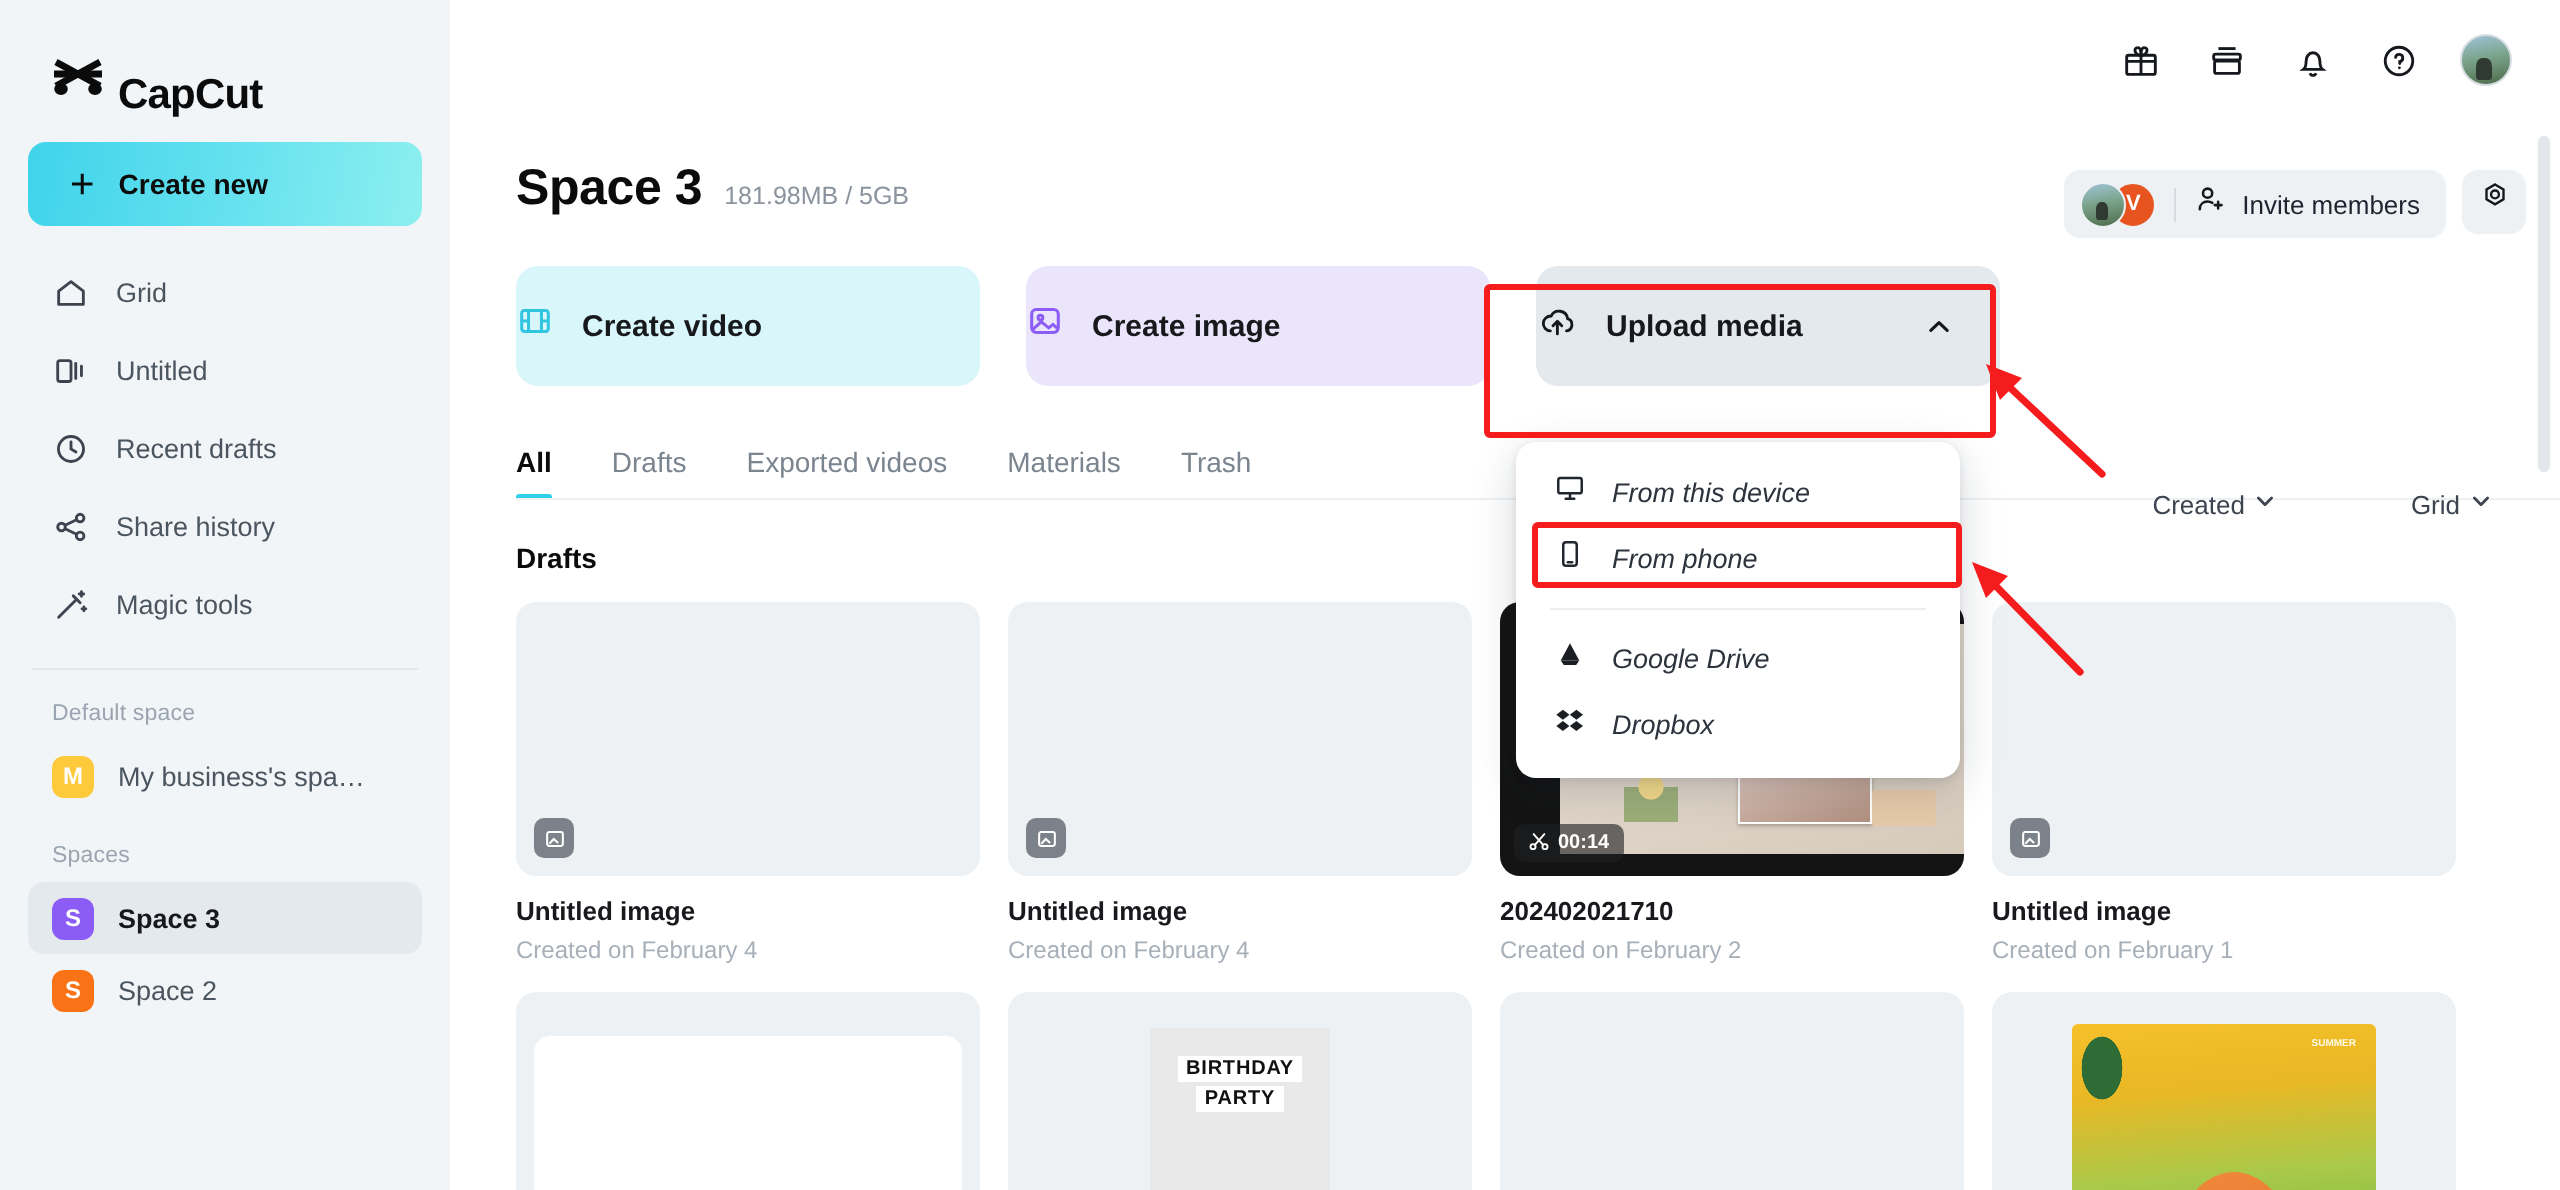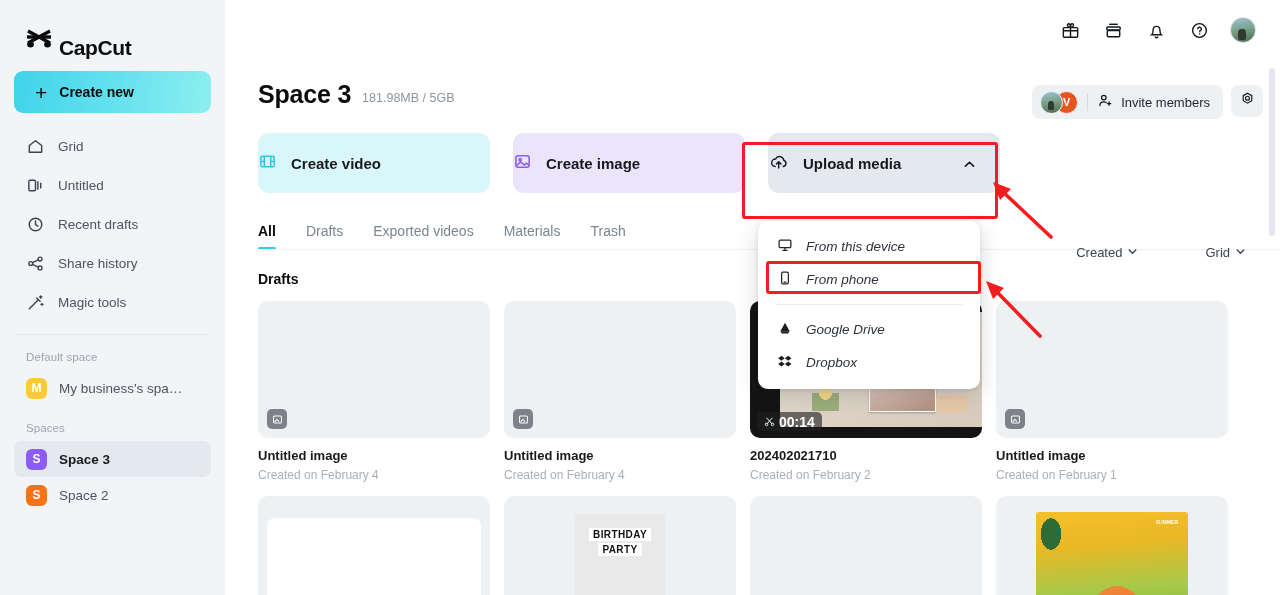--- a/index.html
+++ b/index.html
@@ -187,21 +187,21 @@
   .badge-img {
     position: absolute; left: 9px; bottom: 9px;
     width: 20px; height: 20px; border-radius: 5px;
     background: rgba(80,88,96,0.72);
     display: flex; align-items: center; justify-content: center;
   }
   .dur {
     position: absolute; left: 7px; bottom: 7px; height: 19px;
     background: rgba(30,32,36,0.62); border-radius: 5px;
     display: flex; align-items: center; gap: 4px; padding: 0 7px;
-    font-size: 14px; color: #fff; font-weight: 700;
+    font-size: 10px; color: #fff; font-weight: 700;
   }
   .card .name {
     font-size: 13px; font-weight: 700; color: #17191c;
     margin-top: 10px; white-space: nowrap; overflow: hidden; text-overflow: ellipsis;
   }
   .card .date { font-size: 12px; color: #a7b0b9; margin-top: 5px; }
 
   
   .vid-art { position: absolute; inset: 0; background: #141414; }
   .vid-inner {

